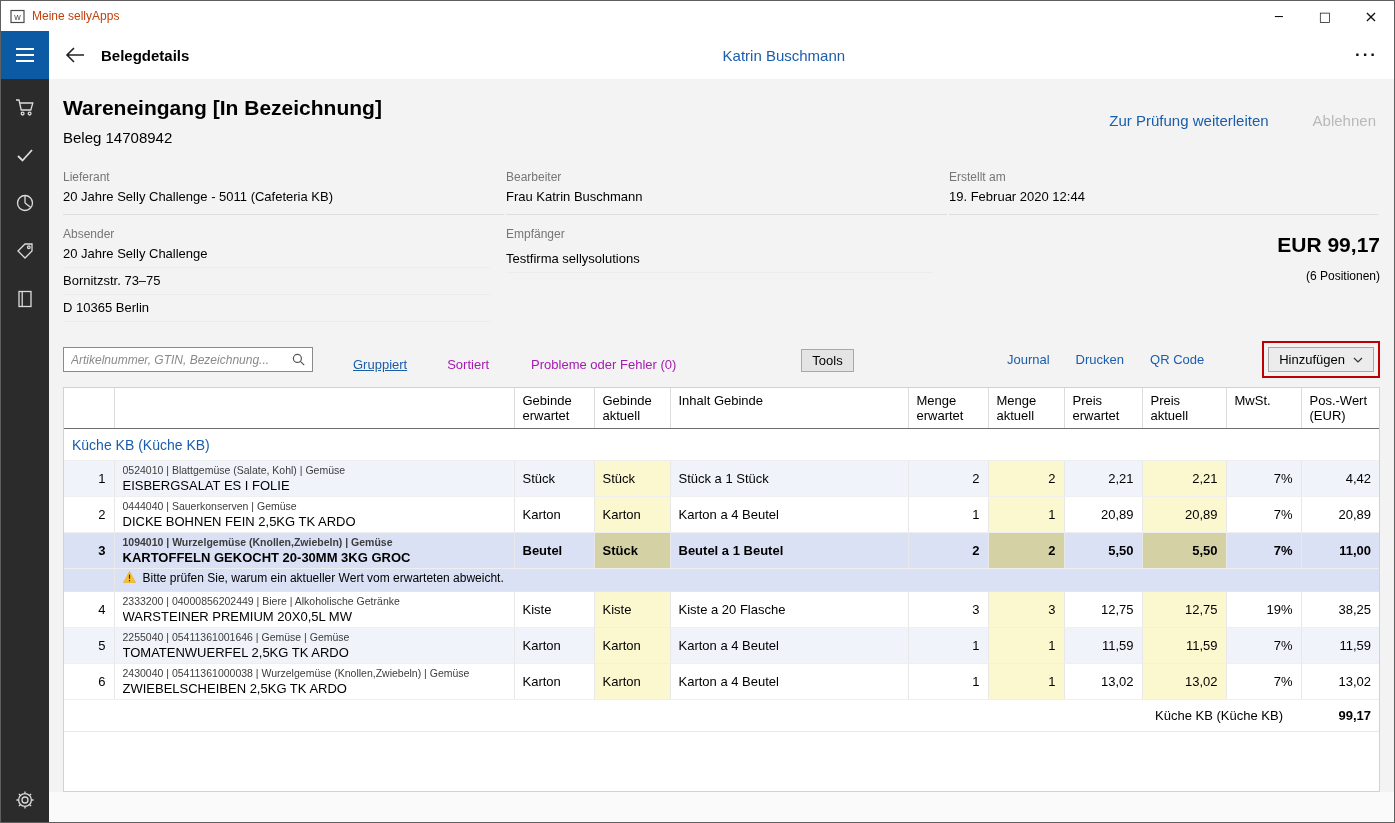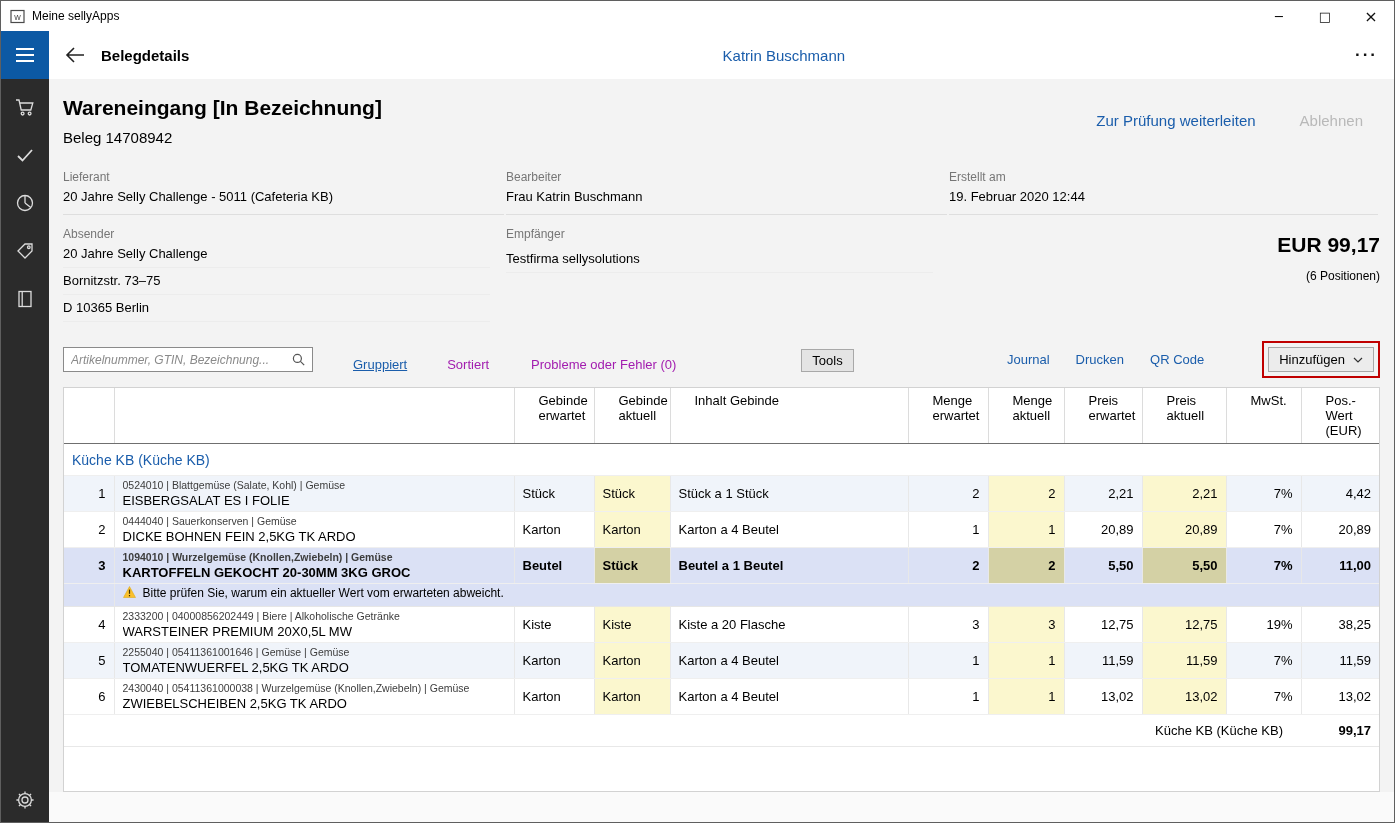--- a/index.html
+++ b/index.html
@@ -6,21 +6,21 @@
   html,body { width:1395px; height:823px; }
   body {
     font-family:"Liberation Sans", sans-serif;
     background:#fff; color:#000;
     border:1px solid #5f5f5f;
     overflow:hidden;
   }
   
   .titlebar { height:30px; background:#fff; display:flex; align-items:center; padding-left:9px; }
   .app-ico { display:inline-flex; margin-right:7px; }
-  .tb-title { font-size:12px; color:#000000; }
+  .tb-title { font-size:12px; color:#c2410c; }
   .win-controls { margin-left:auto; display:flex; height:30px; }
   .win-btn { width:46px; height:30px; border:none; background:#fff; font-size:13px; color:#111; cursor:pointer; font-family:"DejaVu Sans", sans-serif; }
   
   .app-shell { display:flex; height:791px; }
   .left-rail { width:48px; background:var(--rail-background,#2b2b2b); display:flex; flex-direction:column; flex-shrink:0; }
   .hamburger { width:48px; height:48px; background:var(--hamburger-blue,#0c59a4); border:none; display:flex; flex-direction:column; justify-content:center; align-items:center; gap:4px; cursor:pointer; }
   .hamburger .hl { width:18px; height:2px; background:#fff; display:block; }
   .rail-icons { flex:1; display:flex; flex-direction:column; align-items:center; padding-top:17px; gap:27px; }
   .rail-btn { background:none; border:none; width:24px; height:21px; display:flex; align-items:center; justify-content:center; cursor:pointer; }
   .rail-bottom { margin-top:auto; margin-bottom:12px; }
@@ -30,21 +30,21 @@
   .app-header { height:48px; background:#fff; display:flex; align-items:center; position:relative; flex-shrink:0; }
   .back-btn { margin-left:16px; background:none; border:none; cursor:pointer; display:flex; align-items:center; }
   .page-title { margin-left:16px; font-size:15px; font-weight:bold; }
   .user-name { position:absolute; left:53%; transform:translateX(-50%); color:var(--accent-blue,#1a5dab); font-size:15px;padding-left:44px; }
   .more-btn { margin-left:auto; margin-right:16px; background:none; border:none; font-size:17px; font-weight:bold; letter-spacing:2px; cursor:pointer; color:#111; }
   
   .content { flex:1; padding:0 14px; position:relative; }
   .doc-head { position:relative; padding-top:17px; }
   .doc-title { font-size:21px; font-weight:bold; }
   .doc-sub { font-size:15px; margin-top:9px; }
-  .doc-actions { position:absolute; right:17px; top:33px; display:flex; gap:44px; font-size:15px; }
+  .doc-actions { position:absolute; right:4px; top:33px; display:flex; gap:44px; font-size:15px; }
   .link { cursor:pointer; color:var(--accent-blue,#1a5dab); text-decoration:none; }
   .link.reject { color:#b9b9b9; }
   
   .fields { margin-top:24px; }
   .fields-row { display:grid; grid-template-columns:443px 443px 1fr; }
   .field label { display:block; font-size:12px; color:#767676; }
   .field .val { font-size:13px; margin-top:5px; padding-bottom:10px; }
   .row1 .field { border-bottom:1px solid #dedede; margin-right:2px; }
   .row2 { margin-top:12px; }
   .addr-line, .val.underline { font-size:13px; padding:5px 0 6px; border-bottom:1px solid #ececec; margin-right:16px; }
@@ -60,21 +60,21 @@
   .tb-link.active { text-decoration:underline; }
   .tb-plain { color:#a21caf; cursor:pointer; text-decoration:none; }
   .m40 { margin-left:40px;margin-top:44px; } .m42 { margin-left:42px; } .m125 { margin-left:125px; }
   .btn { font-size:13px; font-family:"Liberation Sans",sans-serif; background:#e4e4e4; border:1px solid #a8a8a8; padding:3px 10px; cursor:pointer; }
   .tb-right { margin-left:auto; display:flex; align-items:center; gap:26px; }
   .hl-red { display:inline-flex; outline:2px solid var(--highlight-red,#c00000); outline-offset:4px; margin-left:38px; margin-right:6px; }
   .btn.add { background:#ececec; display:inline-flex; align-items:center; gap:8px; padding:4px 10px; }
   
   .table-wrap { margin-top:15px; background:#fff; border:1px solid #d2d2d2; height:405px; overflow:hidden; }
   table { width:100%; border-collapse:collapse; table-layout:fixed; font-size:13px; }
-  th { font-weight:normal; text-align:left; vertical-align:top; padding:5px 24px; height:34px; border-right:1px solid #dcdcdc; border-bottom:1px solid #6f6f6f; background:#fff; }
+  th { font-weight:normal; text-align:left; vertical-align:top; padding:5px 8px; height:34px; border-right:1px solid #dcdcdc; border-bottom:1px solid #6f6f6f; background:#fff; }
   th:last-child { border-right:none; }
   td { padding:2px 8px; border-right:1px solid #e8e8e8; border-bottom:1px solid #efefef; vertical-align:middle; }
   td:last-child { border-right:none; }
   .group-row td { border-right:none; color:var(--accent-blue,#1a5dab); font-size:14px; padding:8px 8px 7px 8px; height:29px; }
   .item-row td { height:36px; }
   .item-info { font-size:10.5px; color:#3c3c3c; white-space:nowrap; overflow:hidden; }
   .item-name { font-size:13px; margin-top:2px; white-space:nowrap; overflow:hidden; }
   .ta-r { text-align:right; }
   .tinted { background:var(--row-tint,#f0f4fa); }
   .selected { background:var(--row-selected,#dbe1f5); font-weight:bold; }

